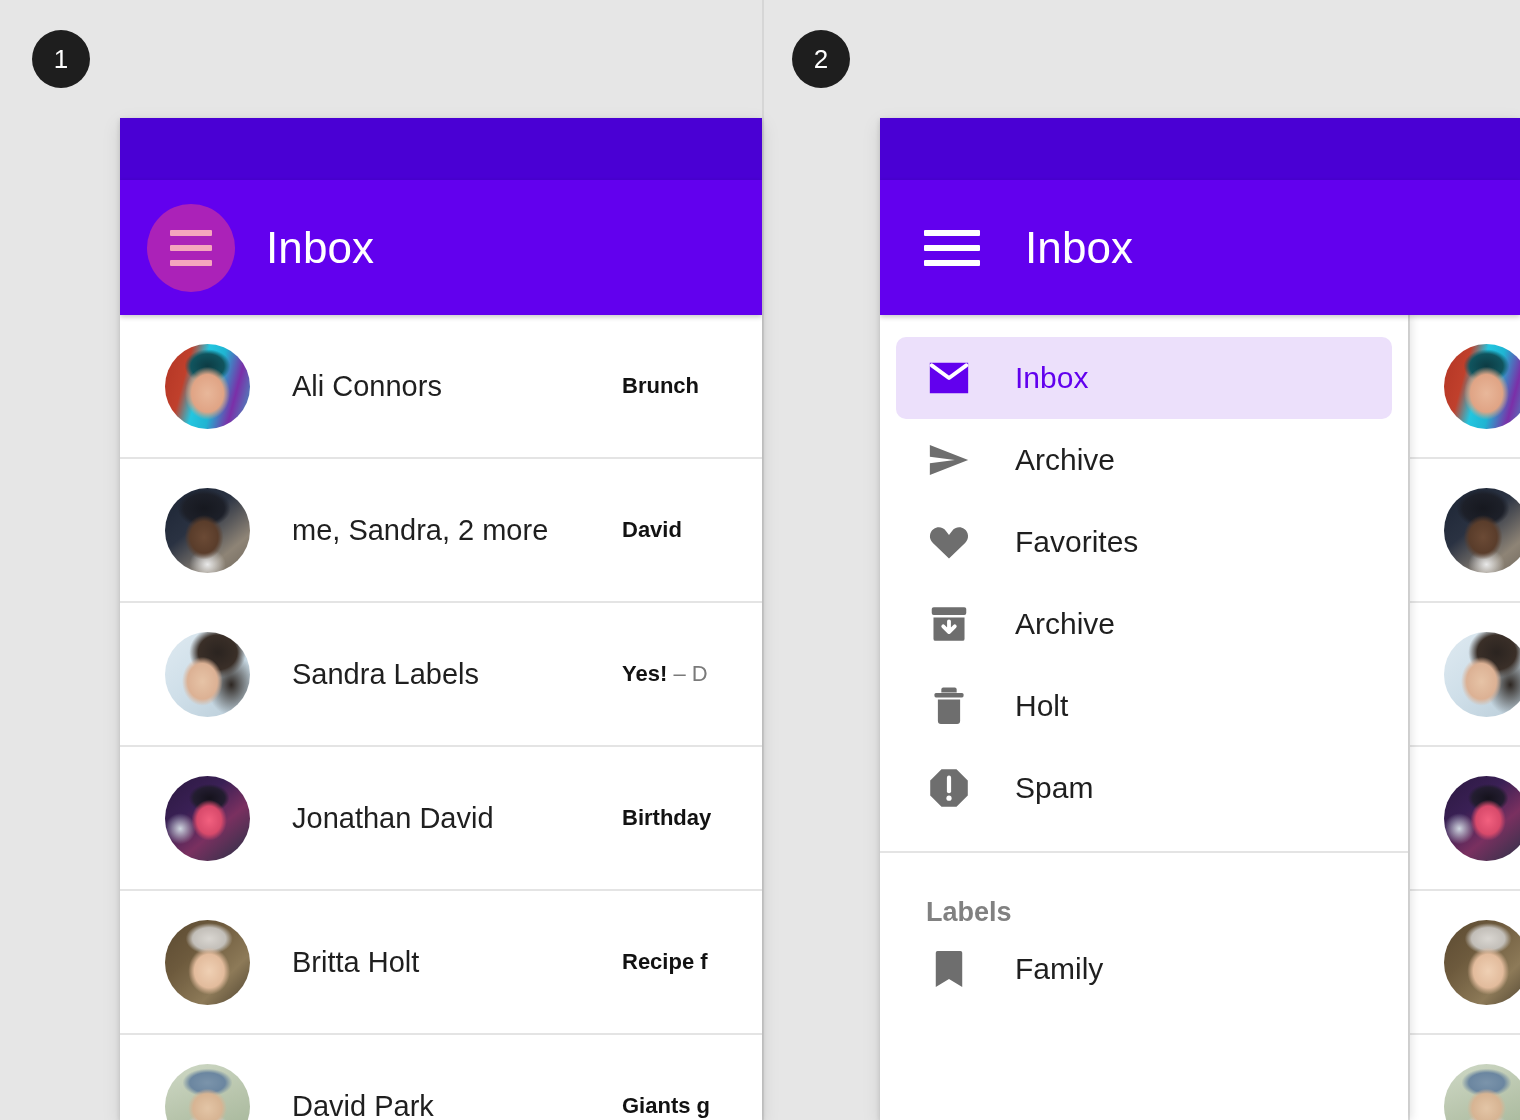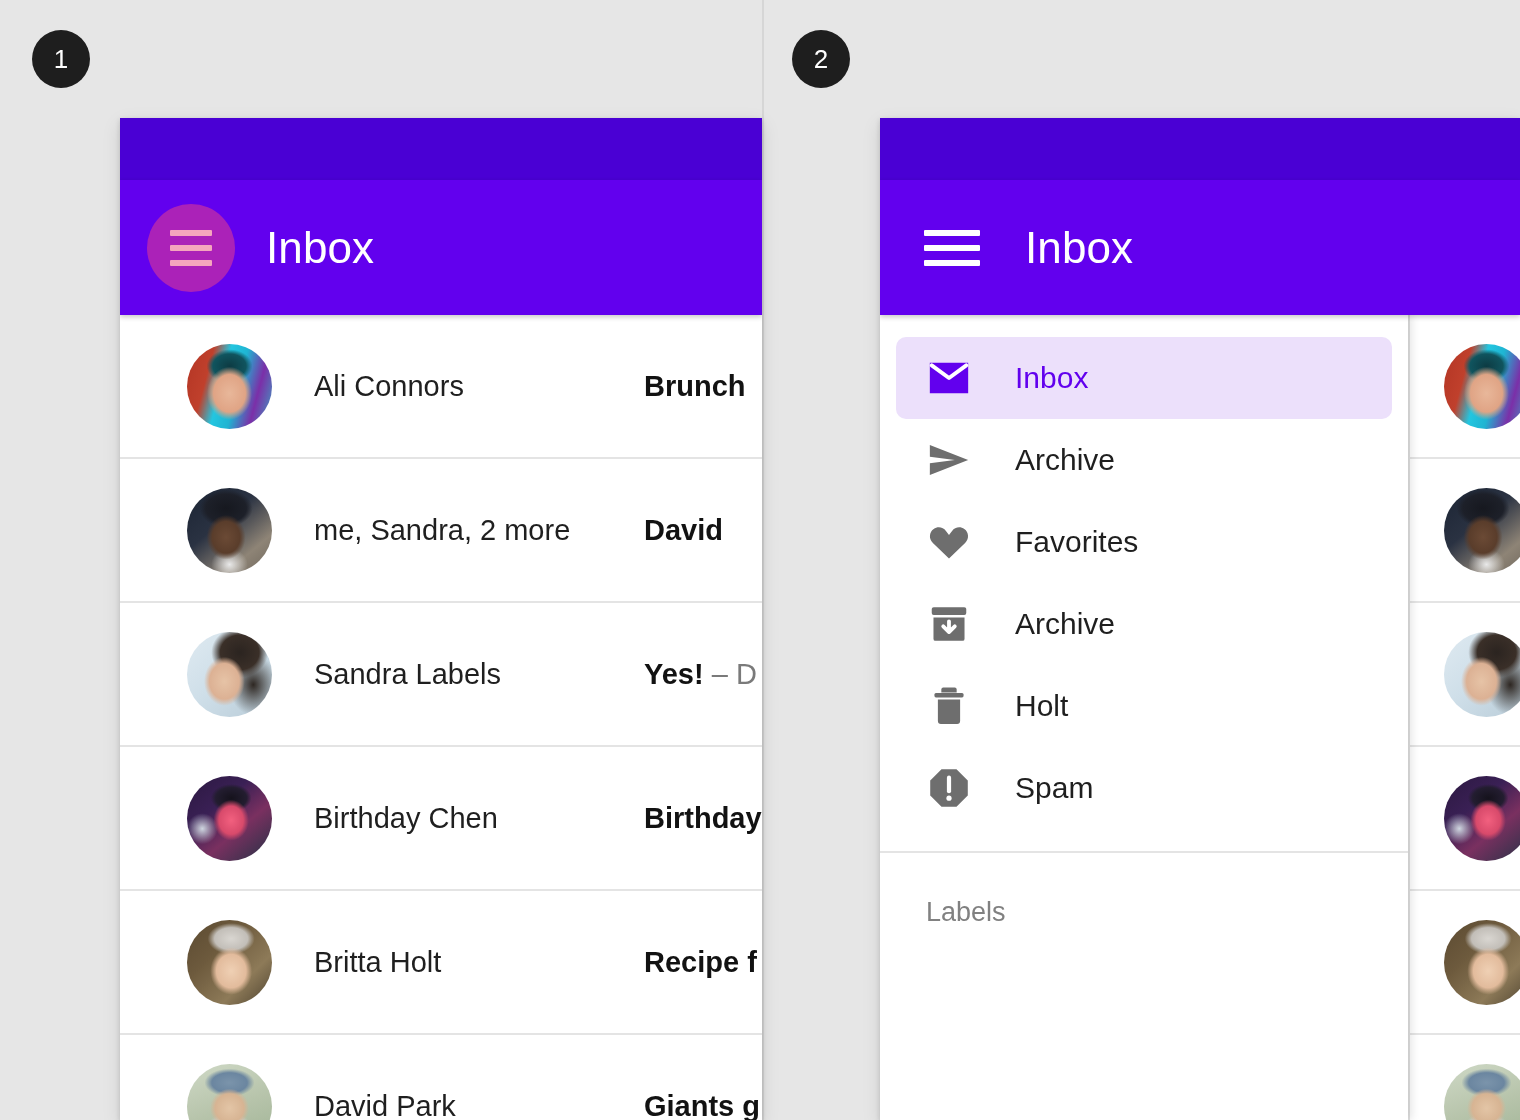--- a/index.html
+++ b/index.html
@@ -136,21 +136,21 @@
     position: relative;
     background: #ffffff;
   }
   #list-1 { width: 642px; }
 
   .email-row {
     position: relative;
     height: 144px;
     display: flex;
     align-items: center;
-    padding-left: 67px;
+    padding-left: 45px;
     border-bottom: 2px solid #e4e4e4;
     background: #ffffff;
     cursor: pointer;
   }
   .avatar {
     width: 85px;
     height: 85px;
     border-radius: 50%;
     flex: 0 0 85px;
     background-size: cover;
@@ -160,21 +160,21 @@
   }
   .sender {
     margin-left: 42px;
     font-size: 29px;
     color: #1f1f1f;
     white-space: nowrap;
     flex: 0 0 auto;
     width: 330px;
   }
   .subject {
-    font-size: 29px;
+    font-size: 22px;
     color: #121212;
     font-weight: bold;
     white-space: nowrap;
     overflow: hidden;
   }
   .subject .preview {
     font-weight: normal;
     color: #7a7a7a;
   }
 
@@ -267,20 +267,21 @@
 
   .drawer-divider {
     height: 2px;
     background: #e4e4e4;
     margin: 22px 0 0 0;
   }
   .drawer-section-title {
     font-size: 27px;
     color: #818181;
     padding: 44px 0 0 46px;
+    font-weight: bold;
   }
 
   
   .peek-list {
     position: relative;
     flex: 1 1 auto;
     background: #ffffff;
     border-left: 2px solid #e0e0e0;
     overflow: hidden;
   }
@@ -328,21 +329,21 @@
           <div class="sender">me, Sandra, 2 more</div>
           <div class="subject">David</div>
         </div>
         <div class="email-row">
           <div class="avatar av-sandra"></div>
           <div class="sender">Sandra Labels</div>
           <div class="subject">Yes!<span class="preview"> – D</span></div>
         </div>
         <div class="email-row">
           <div class="avatar av-jonathan"></div>
-          <div class="sender">Birthday Chen</div>
+          <div class="sender">Jonathan David</div>
           <div class="subject">Birthday</div>
         </div>
         <div class="email-row">
           <div class="avatar av-britta"></div>
           <div class="sender">Britta Holt</div>
           <div class="subject">Recipe f</div>
         </div>
         <div class="email-row">
           <div class="avatar av-david"></div>
           <div class="sender">David Park</div>
@@ -418,20 +419,30 @@
                   <path d="M8.1 2.2h7.8L21.8 8.1v7.8L15.9 21.8H8.1L2.2 15.9V8.1z"></path>
                   <path d="M12 6.6v7.1" fill="none" stroke="#fff" stroke-width="2.2" stroke-linecap="round"></path>
                   <circle cx="12" cy="17.3" r="1.35" fill="#fff"></circle>
                 </svg>
               </span>
               <span class="nav-label">Spam</span>
             </div>
           </div>
         <div class="drawer-divider"></div>
         <div class="drawer-section-title">Labels</div>
+        <div id="drawer-labels">
+            <div class="nav-item">
+              <span class="nav-icon">
+                <svg width="46" height="46" viewBox="0 0 24 24" fill="#6e6e6e" xmlns="http://www.w3.org/2000/svg">
+                  <path d="M6 2.6h12a.9.9 0 0 1 .9.9v17.9L12 17.2 5.1 21.4V3.5a.9.9 0 0 1 .9-.9z"></path>
+                </svg>
+              </span>
+              <span class="nav-label">Family</span>
+            </div>
+          </div>
       </div>
       <div class="peek-list" id="peek-list">
           <div class="peek-row">
             <div class="avatar av-ali"></div>
           </div>
           <div class="peek-row">
             <div class="avatar av-me"></div>
           </div>
           <div class="peek-row">
             <div class="avatar av-sandra"></div>

